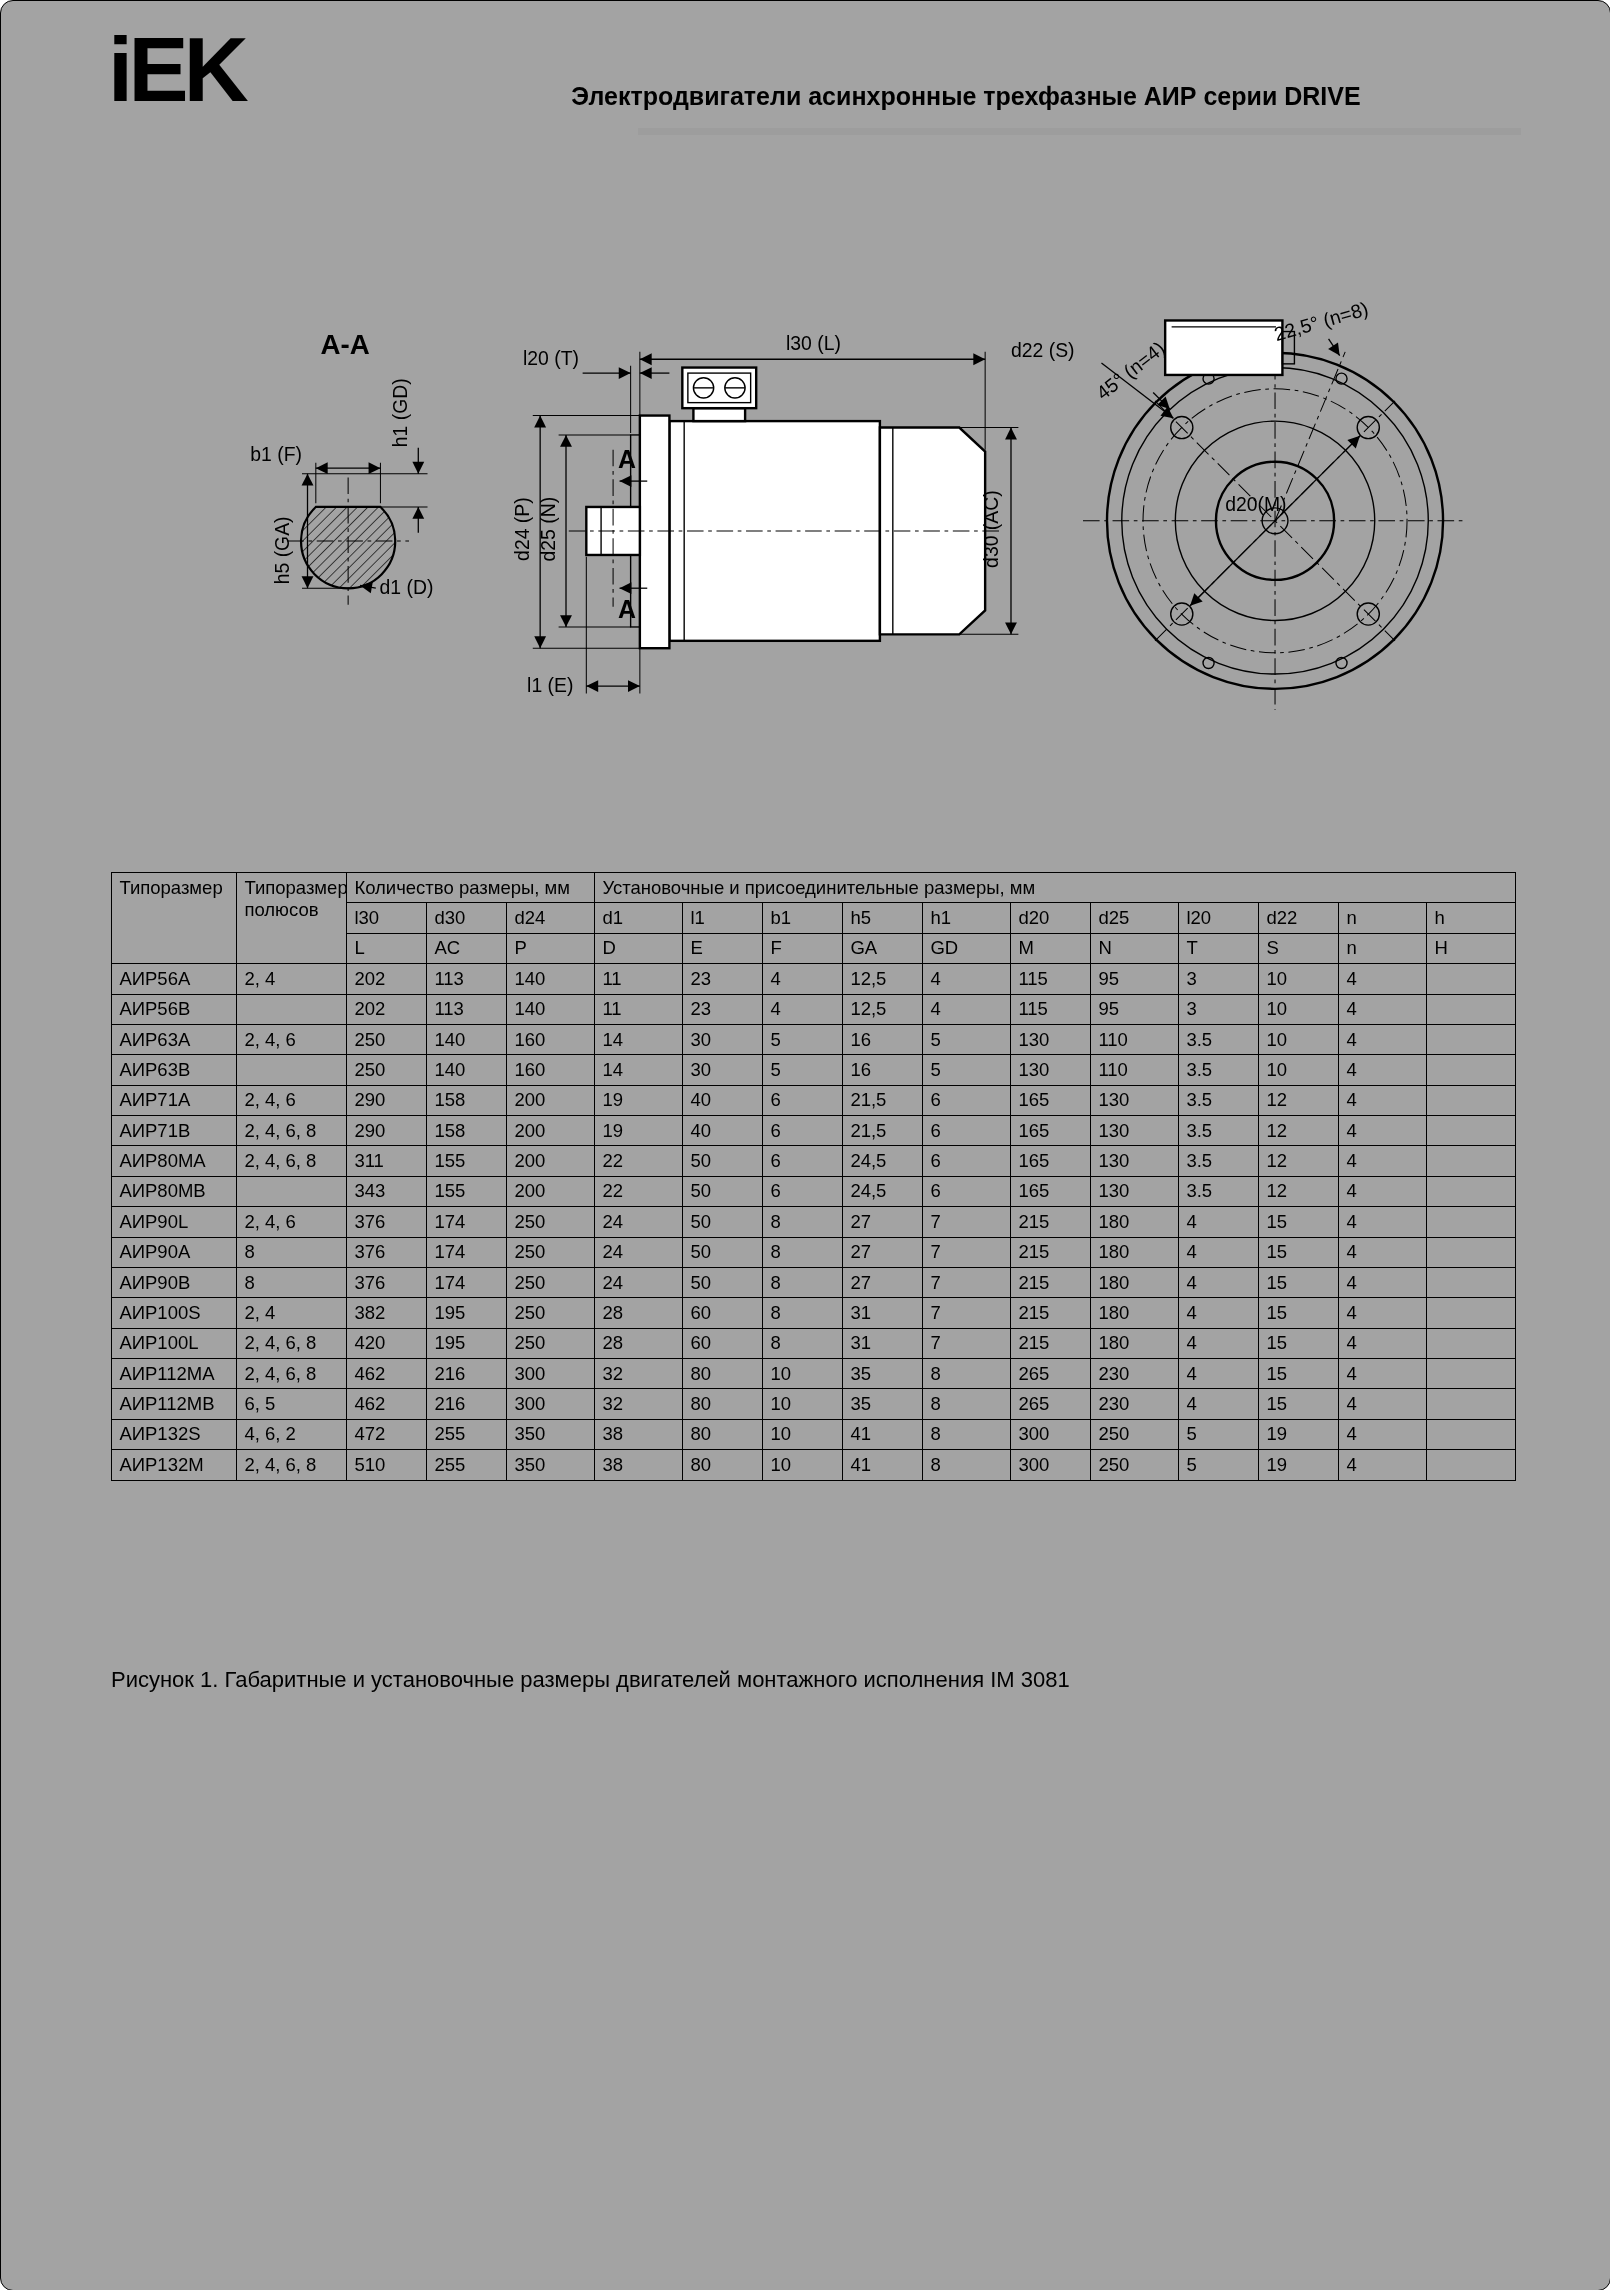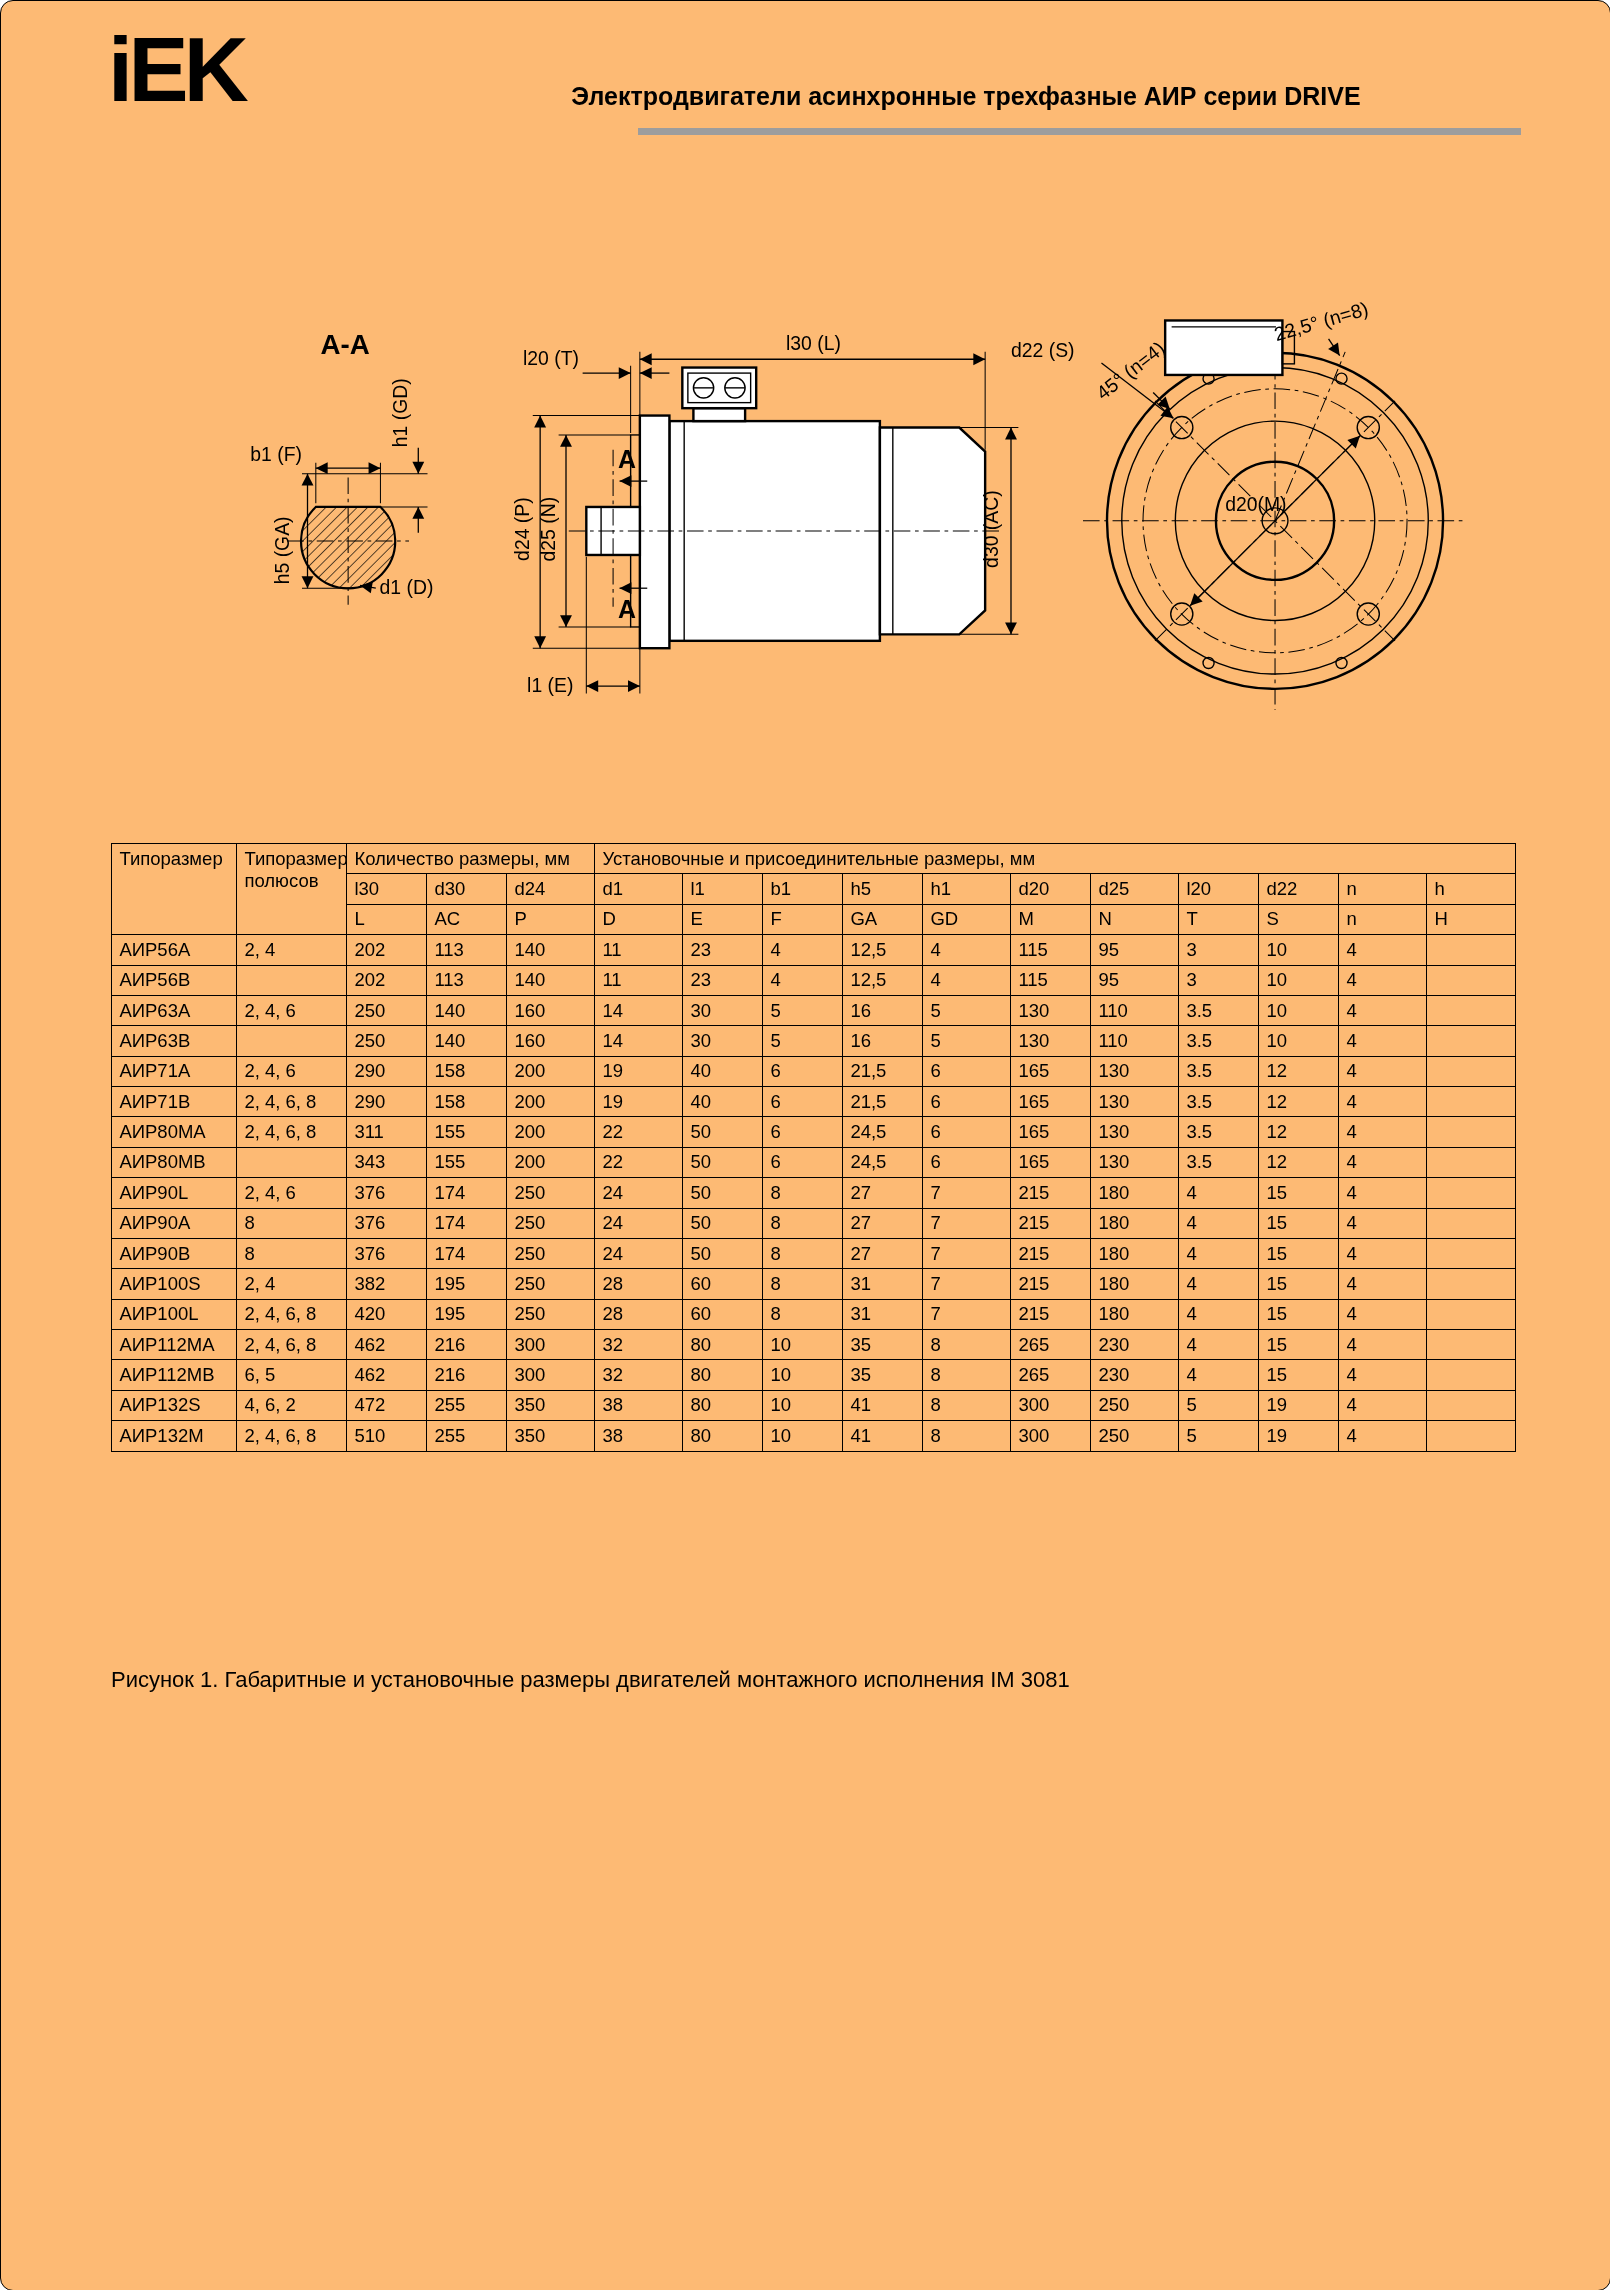--- a/index.html
+++ b/index.html
@@ -1,17 +1,17 @@
 <!DOCTYPE html>
 <html style="font-size:14.8px"><head>
 <meta charset="utf-8">
 <style>
   html,body{margin:0;padding:0;background:#fff;}
   .page{
-    position:relative;width:1611px;height:2291px;background:#fdba74;
+    position:relative;width:1611px;height:2291px;background:#a3a3a3;
     border:1.8px solid #000;border-radius:13px;box-sizing:border-box;
     font-family:"Liberation Sans",sans-serif;color:#000;overflow:hidden;
   }
   .logo{
     position:absolute;left:107px;top:24px;font-size:90px;font-weight:900;
     letter-spacing:-4.6px;line-height:1;color:#000;
   }
   .title{
     position:absolute;right:90px;top:81px;width:1108px;text-align:center;
     font-size:25px;font-weight:700;
@@ -24,21 +24,21 @@
   .o2f{stroke:#000;stroke-width:2.6;fill:#fff;}
   .o1{stroke:#000;stroke-width:1.5;fill:none;}
   .cl{stroke:#000;stroke-width:1.1;fill:none;stroke-dasharray:18 5 4 5;}
   .dim{stroke:#000;stroke-width:1.4;fill:none;}
   .ext{stroke:#000;stroke-width:1.1;fill:none;}
   .dtxt{font:21px "Liberation Sans",sans-serif;fill:#000;stroke:none;}
   .dbig{font:700 30px "Liberation Sans",sans-serif;fill:#000;stroke:none;}
   .dA{font:700 27px "Liberation Sans",sans-serif;fill:#000;stroke:none;}
 
   .tbl{
-    position:absolute;left:110px;top:842px;width:1404px;
+    position:absolute;left:110px;top:871px;width:1404px;
     border-collapse:collapse;table-layout:fixed;font-size:18.5px;
   }
   .tbl th,.tbl td{
     border:1.4px solid #000;padding:3.7px 7.4px;text-align:left;
     vertical-align:top;font-weight:400;height:28px;box-sizing:border-box;
     overflow:hidden;white-space:nowrap;
   }
   .tbl th.wrap{white-space:normal;}
   .caption{position:absolute;left:110px;top:1666px;font-size:22px;font-weight:400;}
 </style>

